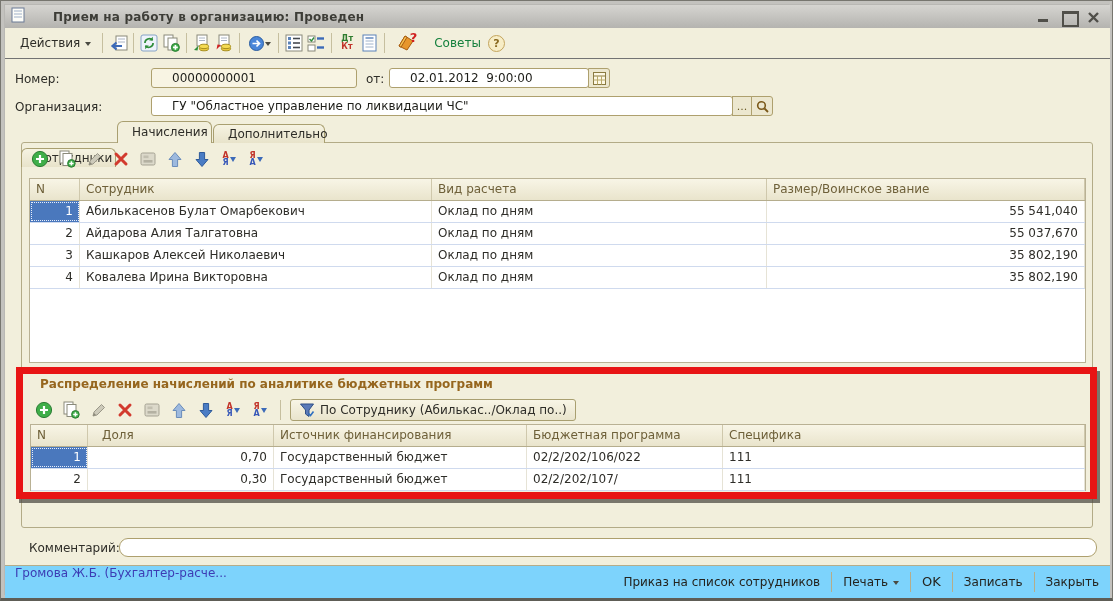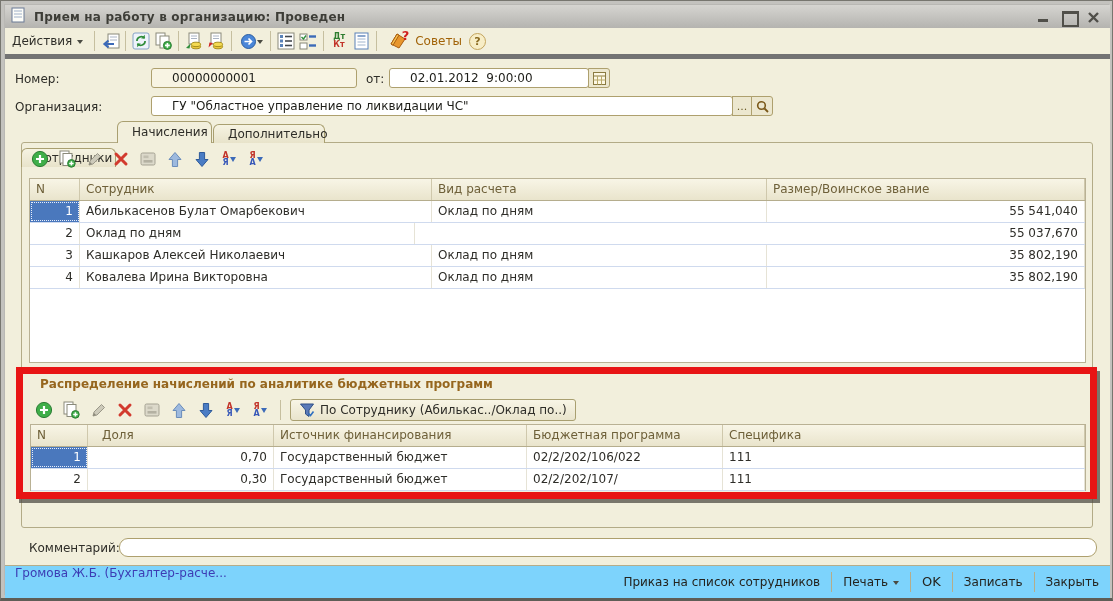--- a/index.html
+++ b/index.html
@@ -5,41 +5,41 @@
   * { box-sizing: border-box; margin: 0; padding: 0; }
   html,body { width:1113px; height:601px; overflow:hidden; }
   body { font-family:"DejaVu Sans","Liberation Sans",sans-serif; font-size:12px; color:#2e2d28; }
 
   .window { position:relative; width:1113px; height:601px;
     background:#b9b8b4; border:1px solid #77766f; border-bottom:3px solid #5e5d56;
     box-shadow: inset 0 0 0 3px #c3c2be; }
 
   
   .titlebar { position:absolute; left:4px; top:4px; width:1105px; height:23px;
-    background:linear-gradient(#d6d5d1,#b4b3af); display:flex; align-items:center; }
+    background:linear-gradient(#d6d5d1,#b4b3af); display:flex; align-items:center;gap:19px; }
   .titlebar .doc-ico { margin-left:6px; }
   .title-text { margin-left:8px; font-weight:bold; color:#3d3d37; letter-spacing:.2px; }
   .win-controls { position:absolute; right:8px; top:0; height:23px; display:flex; gap:9px; align-items:center; }
   .wc { width:16px; height:16px; position:relative; cursor:default; }
   .wc-min::after { content:""; position:absolute; left:2px; bottom:3px; width:10px; height:3px; background:#504f49; }
   .wc-max::after { content:""; position:absolute; left:1px; top:2px; width:13px; height:11px;
     border:2px solid #504f49; border-top-width:3px; }
   .wc-close svg { position:absolute; left:1px; top:2px; }
 
   
   .main-toolbar { position:absolute; left:4px; top:27px; width:1105px; height:31px;
-    background:#f2efdc; border-bottom:5px solid #737373; display:flex; align-items:center; }
+    background:#f2efdc; border-bottom:1px solid #737373; display:flex; align-items:center; padding-left:8px; }
   .tb-btn { display:flex; align-items:center; gap:5px; height:24px; padding:0 7px; border-radius:3px; }
   .caret-down { width:0; height:0; border:3.5px solid transparent; border-top:4.5px solid #4a4a42; margin-top:4px; }
   .tb-sep { width:1px; height:20px; background:#c6bf9f; margin:0 4px; }
   .ico { width:22px; height:22px; display:flex; align-items:center; justify-content:center; position:relative; border-radius:3px; }
   .ico svg { display:block; }
   .dtkt { display:flex; flex-direction:column; line-height:8px; font-size:8px; font-weight:bold; font-family:"DejaVu Sans",sans-serif; }
   .dtkt .dt { color:#2f7d2f; } .dtkt .kt { color:#c2342a; }
-  .tips-label { color:#a16207; margin-left:0; }
+  .tips-label { color:#15803d; margin-left:11px; }
   .help-circle { width:17px; height:17px; border-radius:50%; background:#f7edc6; border:1px solid #c3a45c;
     color:#8a6a20; font-weight:bold; font-size:11px; display:flex; align-items:center; justify-content:center; }
   .book-wrap { position:relative; width:22px; height:22px; }
   .book-wrap .q { position:absolute; right:1px; top:-2px; color:#d02020; font-weight:bold; font-size:13px; }
 
   
   .content-bg { position:absolute; left:4px; top:58px; width:1105px; height:506px; background:#f2efdc; }
   .fld-label { position:absolute; color:#2e2d28; }
   .inp { position:absolute; height:20px; border:1px solid #aea06e; border-radius:3px; background:#fff;
     font-family:"DejaVu Sans","Liberation Sans",sans-serif; font-size:12px; padding:0 20px; color:#1d1d18; }
@@ -333,20 +333,21 @@
       <div class="t1-c4">Размер/Воинское звание</div>
     </div>
     <div class="g-row">
       <div class="t1-c1 num sel-cell">1</div>
       <div class="t1-c2">Абилькасенов Булат Омарбекович</div>
       <div class="t1-c3">Оклад по дням</div>
       <div class="t1-c4 num">55 541,040</div>
     </div>
     <div class="g-row">
       <div class="t1-c1 num">2</div>
+      <div class="t1-c2">Айдарова Алия Талгатовна</div>
       <div class="t1-c3">Оклад по дням</div>
       <div class="t1-c4 num">55 037,670</div>
     </div>
     <div class="g-row">
       <div class="t1-c1 num">3</div>
       <div class="t1-c2">Кашкаров Алексей Николаевич</div>
       <div class="t1-c3">Оклад по дням</div>
       <div class="t1-c4 num">35 802,190</div>
     </div>
     <div class="g-row">

